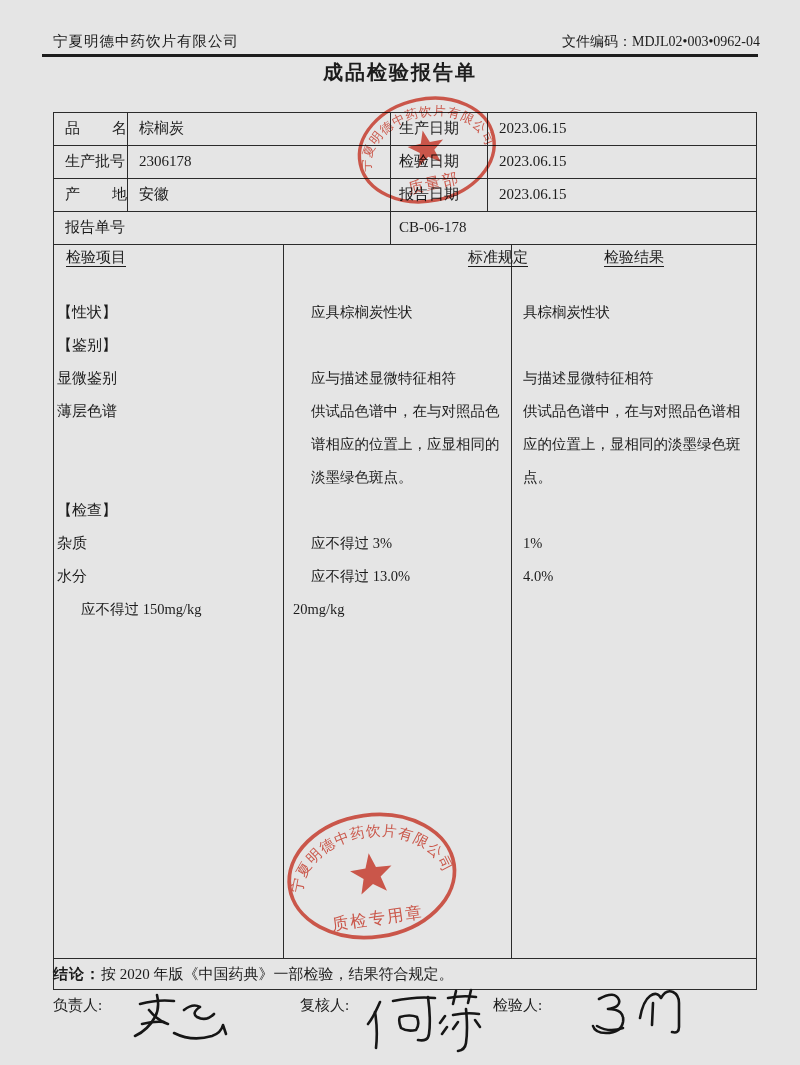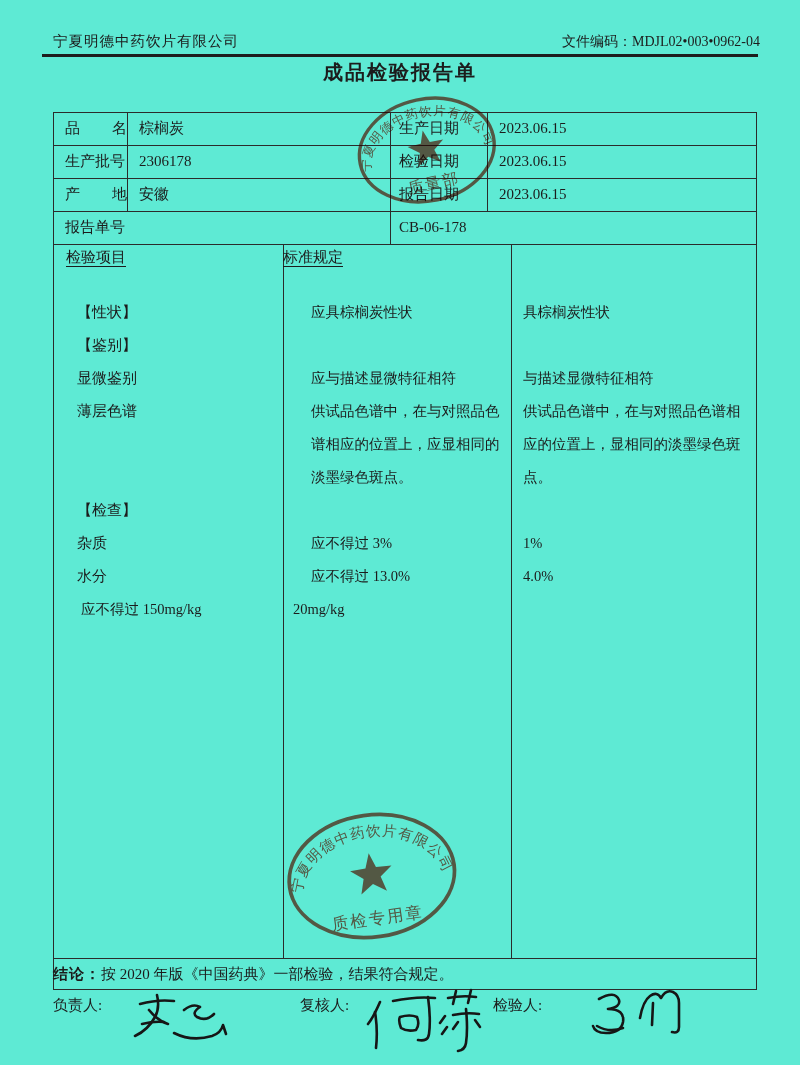--- a/index.html
+++ b/index.html
@@ -1,36 +1,36 @@
 <!DOCTYPE html>
 <html><head>
 <meta charset="utf-8">
 <style>
   html,body{margin:0;padding:0;background:#888;}
   .page{
-    position:relative;width:800px;height:1065px;background:#5eead4;
+    position:relative;width:800px;height:1065px;background:#e5e5e5;
     font-family:"Liberation Serif","DejaVu Serif",serif;color:#1c1c1c;
     overflow:hidden;margin:0 auto;
   }
   .abs{position:absolute;}
   
   .company{left:53px;top:32px;font-size:14.5px;letter-spacing:1px;}
   .doccode{right:40px;top:33px;font-size:14px;}
   .headrule{left:42px;top:54px;width:716px;height:2.5px;background:#1d1d1d;}
   .title{left:0;top:59px;width:100%;text-align:center;font-size:20px;font-weight:bold;letter-spacing:2px;}
   
   .tbl{left:53px;top:112px;width:704px;height:878px;border:1.6px solid #2b2b2b;box-sizing:border-box;}
   .hline{position:absolute;height:1.2px;background:#2b2b2b;left:53px;width:704px;}
   .vline{position:absolute;width:1.2px;background:#2b2b2b;}
   .cell{position:absolute;font-size:15px;line-height:33px;height:33px;white-space:nowrap;}
   .just{display:inline-block;width:62px;text-align:justify;text-align-last:justify;}
   .spec-head{position:absolute;top:248px;font-size:15px;text-decoration:underline;text-underline-offset:4px;}
   .spec-rows{position:absolute;left:53px;top:296px;width:704px;}
   .spec-row{display:flex;align-items:flex-start;}
-  .sc1{width:230px;box-sizing:border-box;padding-left:24px;font-size:15px;line-height:33px;min-height:33px;}
+  .sc1{width:230px;box-sizing:border-box;padding-left:4px;font-size:15px;line-height:33px;min-height:33px;}
   .sc2{width:228px;box-sizing:border-box;padding-left:28px;padding-right:4px;font-size:14.5px;line-height:33px;min-height:33px;}
   .sc3{width:246px;box-sizing:border-box;padding-left:12px;padding-right:4px;font-size:14.5px;line-height:33px;min-height:33px;}
   .conc{left:53px;top:958px;width:704px;height:32px;line-height:32px;font-size:15px;box-sizing:border-box;padding-left:0;white-space:nowrap;}
   .conc b{letter-spacing:1px;}
   .siglabel{font-size:15px;top:996px;white-space:nowrap;}
   .stamp{mix-blend-mode:multiply;opacity:0.85;}
   .stamp text{font-family:"Liberation Serif","DejaVu Serif",serif;}
   svg.sig path{fill:none;stroke:#161616;stroke-width:2.6;stroke-linecap:round;stroke-linejoin:round;}
 </style>
 </head>
@@ -67,21 +67,22 @@
 
   <div class="cell" style="left:65px;top:178px"><span class="just">产　地</span></div>
   <div class="cell" style="left:139px;top:178px">安徽</div>
   <div class="cell" style="left:399px;top:178px">报告日期</div>
   <div class="cell" style="left:499px;top:178px">2023.06.15</div>
 
   <div class="cell" style="left:65px;top:211px">报告单号</div>
   <div class="cell" style="left:399px;top:211px">CB-06-178</div>
 
   <div class="spec-head" style="left:66px">检验项目</div>
-  <div class="spec-head" style="left:283px;width:228px;text-align:left"><span>标准规定</span></div>
+  <div class="spec-head" style="left:300px;width:228px;text-align:right"><span>标准规定</span></div>
+  <div class="spec-head" style="left:511px;width:246px;text-align:center"><span>检验结果</span></div>
 
   <div class="spec-rows">
     <div class="spec-row">
       <div class="sc1">【性状】</div>
       <div class="sc2">应具棕榈炭性状</div>
       <div class="sc3">具棕榈炭性状</div>
     </div>
     <div class="spec-row">
       <div class="sc1">【鉴别】</div>
       <div class="sc2"></div>

